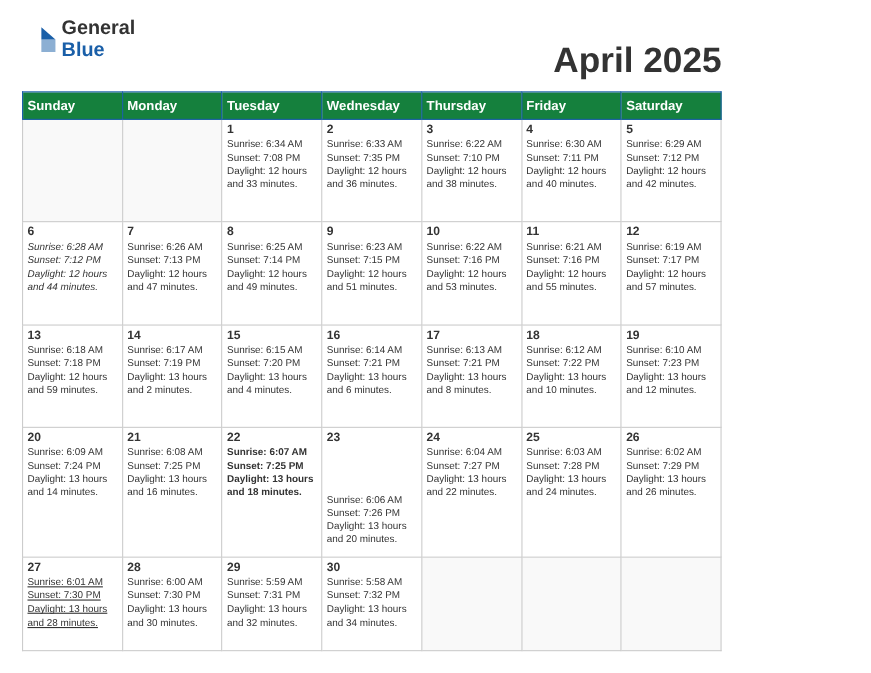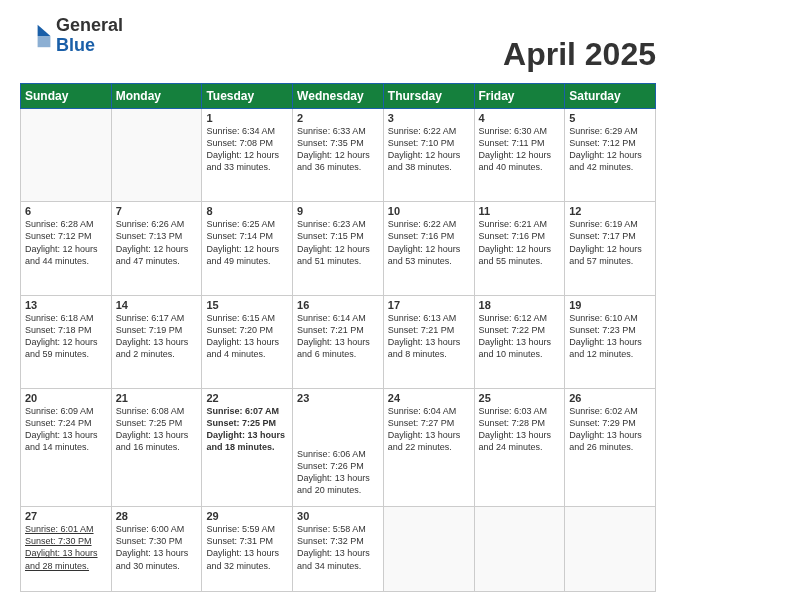--- a/index.html
+++ b/index.html
@@ -165,21 +165,21 @@
           <td>
             <span class="day-num">5</span>
             <div class="day-info" style="white-space: pre-line;">Sunrise: 6:29 AM
 Sunset: 7:12 PM
 Daylight: 12 hours and 42 minutes.</div>
           </td>
         </tr>
         <tr>
           <td>
             <span class="day-num">6</span>
-            <div class="day-info" style="white-space: pre-line;">Sunrise: 6:28 AM
+            <div class="day-info" style="white-space: pre-line; font-style: italic;">Sunrise: 6:28 AM
 Sunset: 7:12 PM
 Daylight: 12 hours and 44 minutes.</div>
           </td>
           <td>
             <span class="day-num">7</span>
             <div class="day-info" style="white-space: pre-line;">Sunrise: 6:26 AM
 Sunset: 7:13 PM
 Daylight: 12 hours and 47 minutes.</div>
           </td>
           <td>

